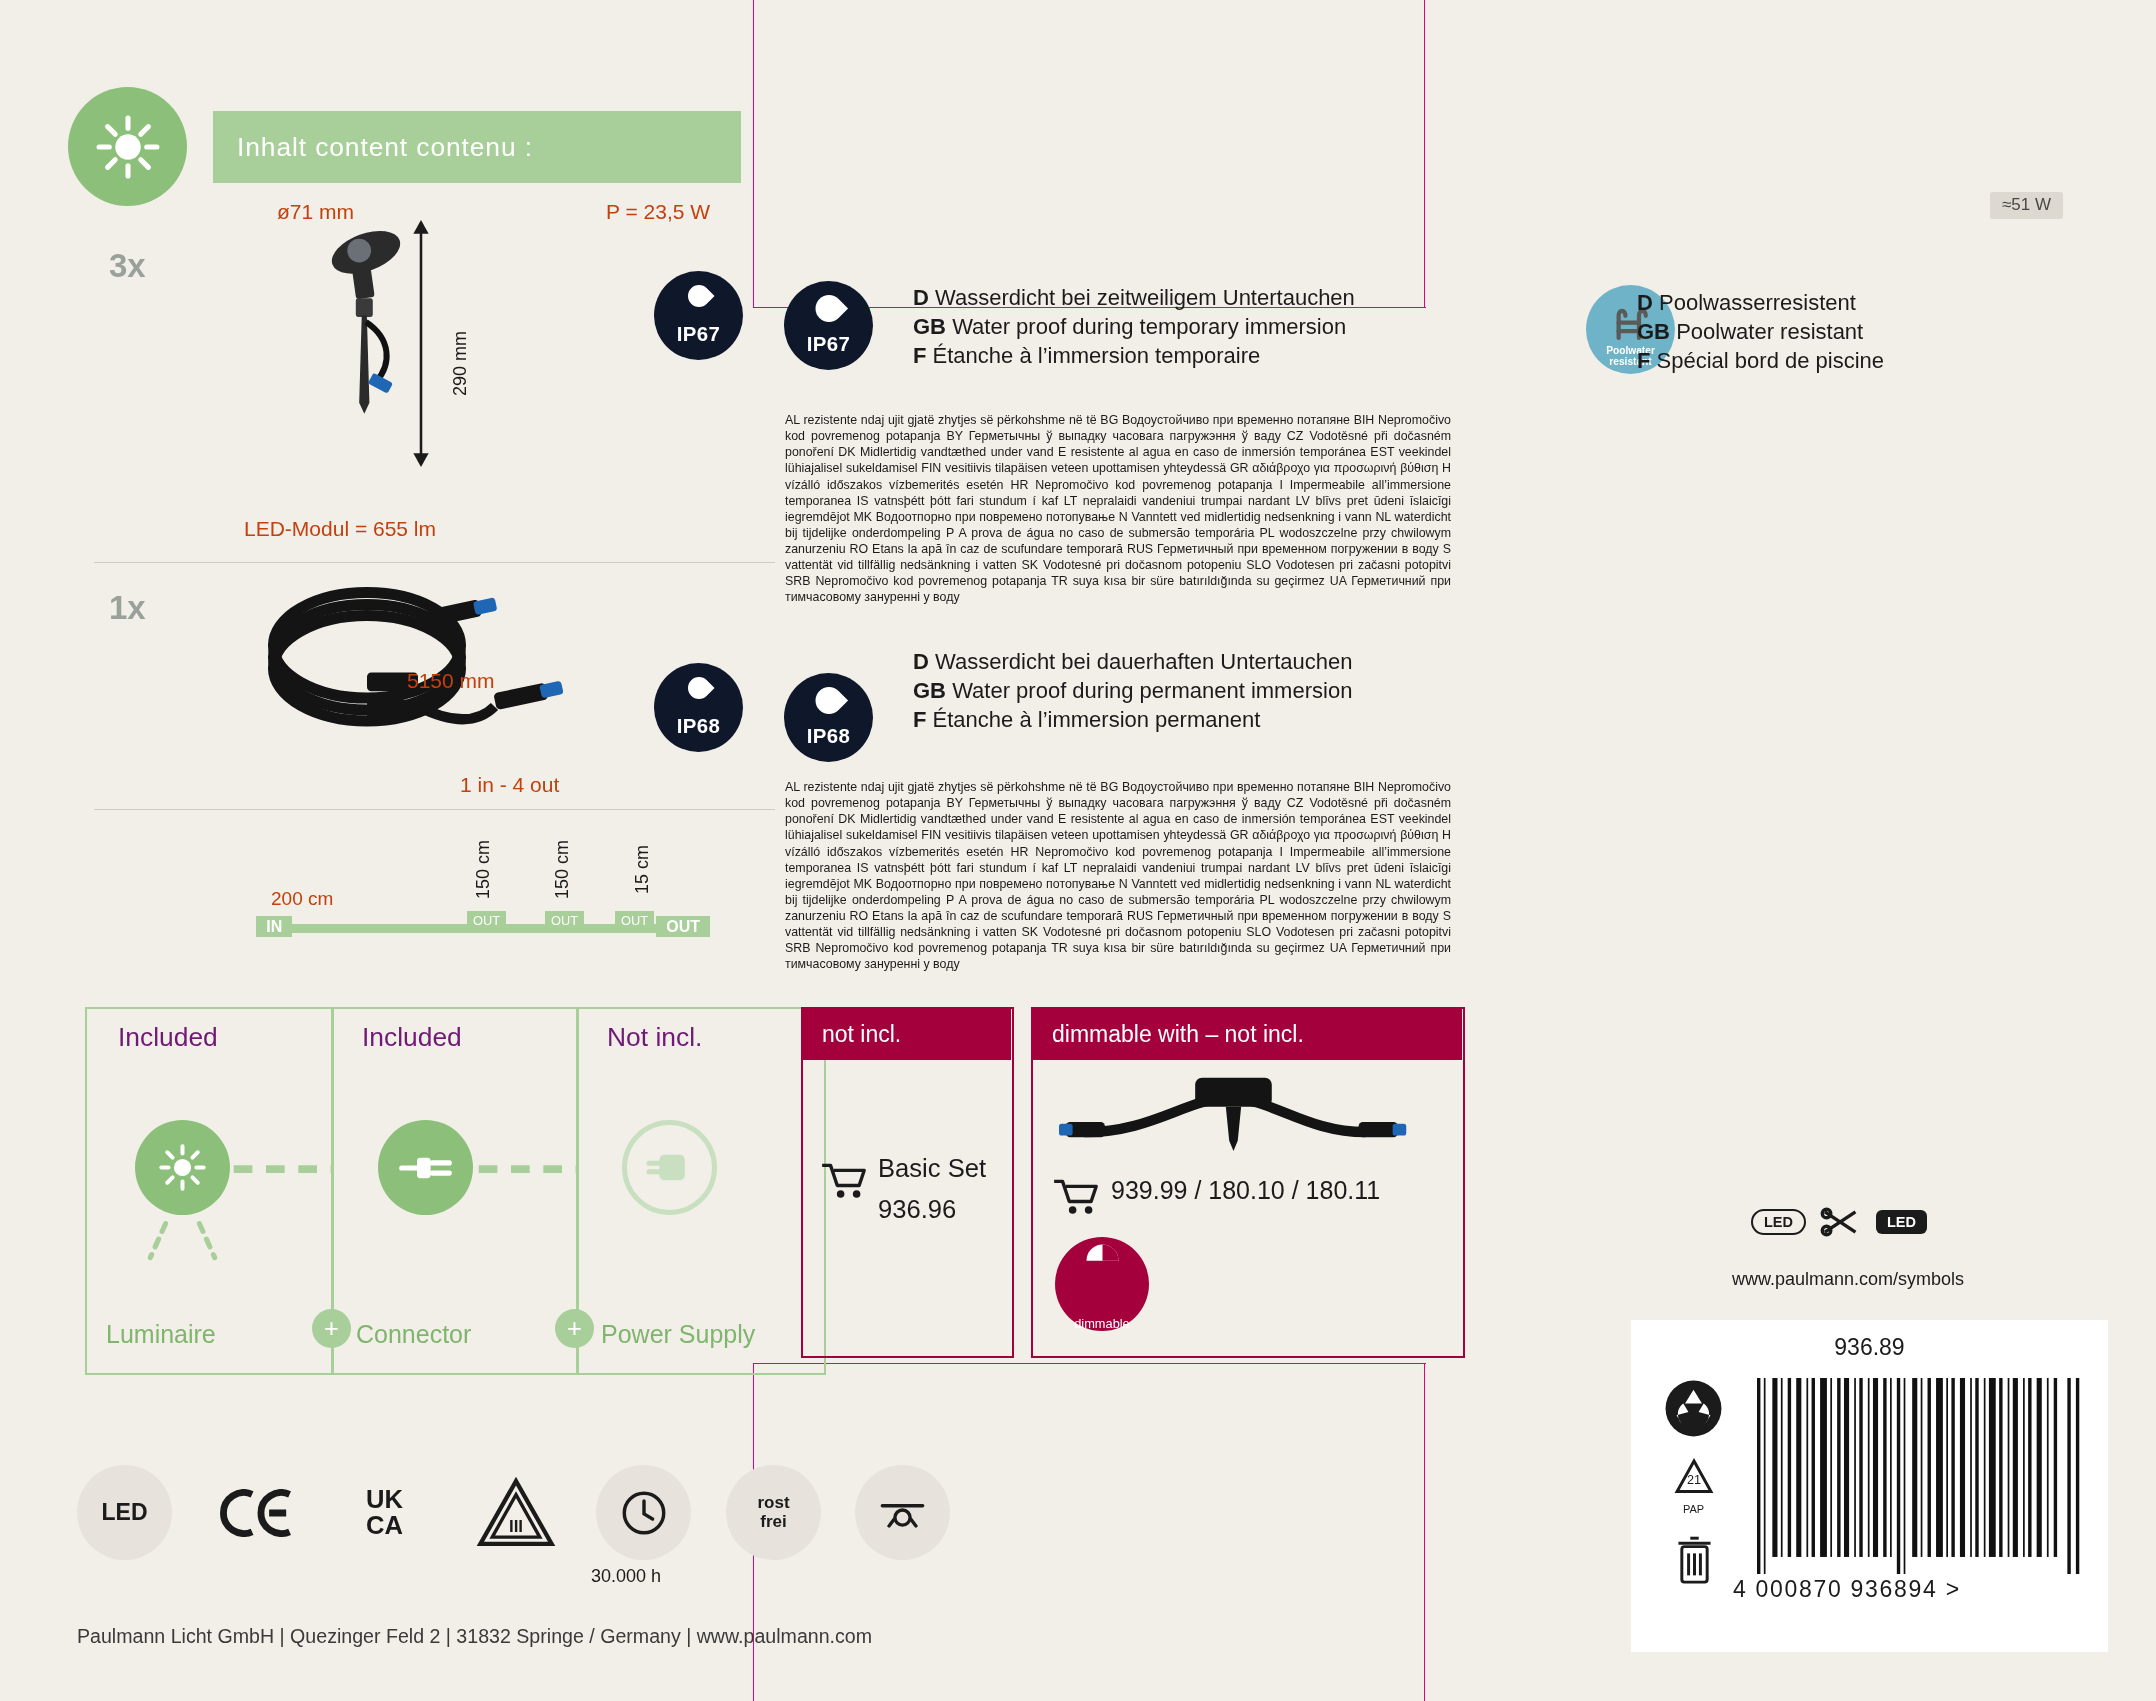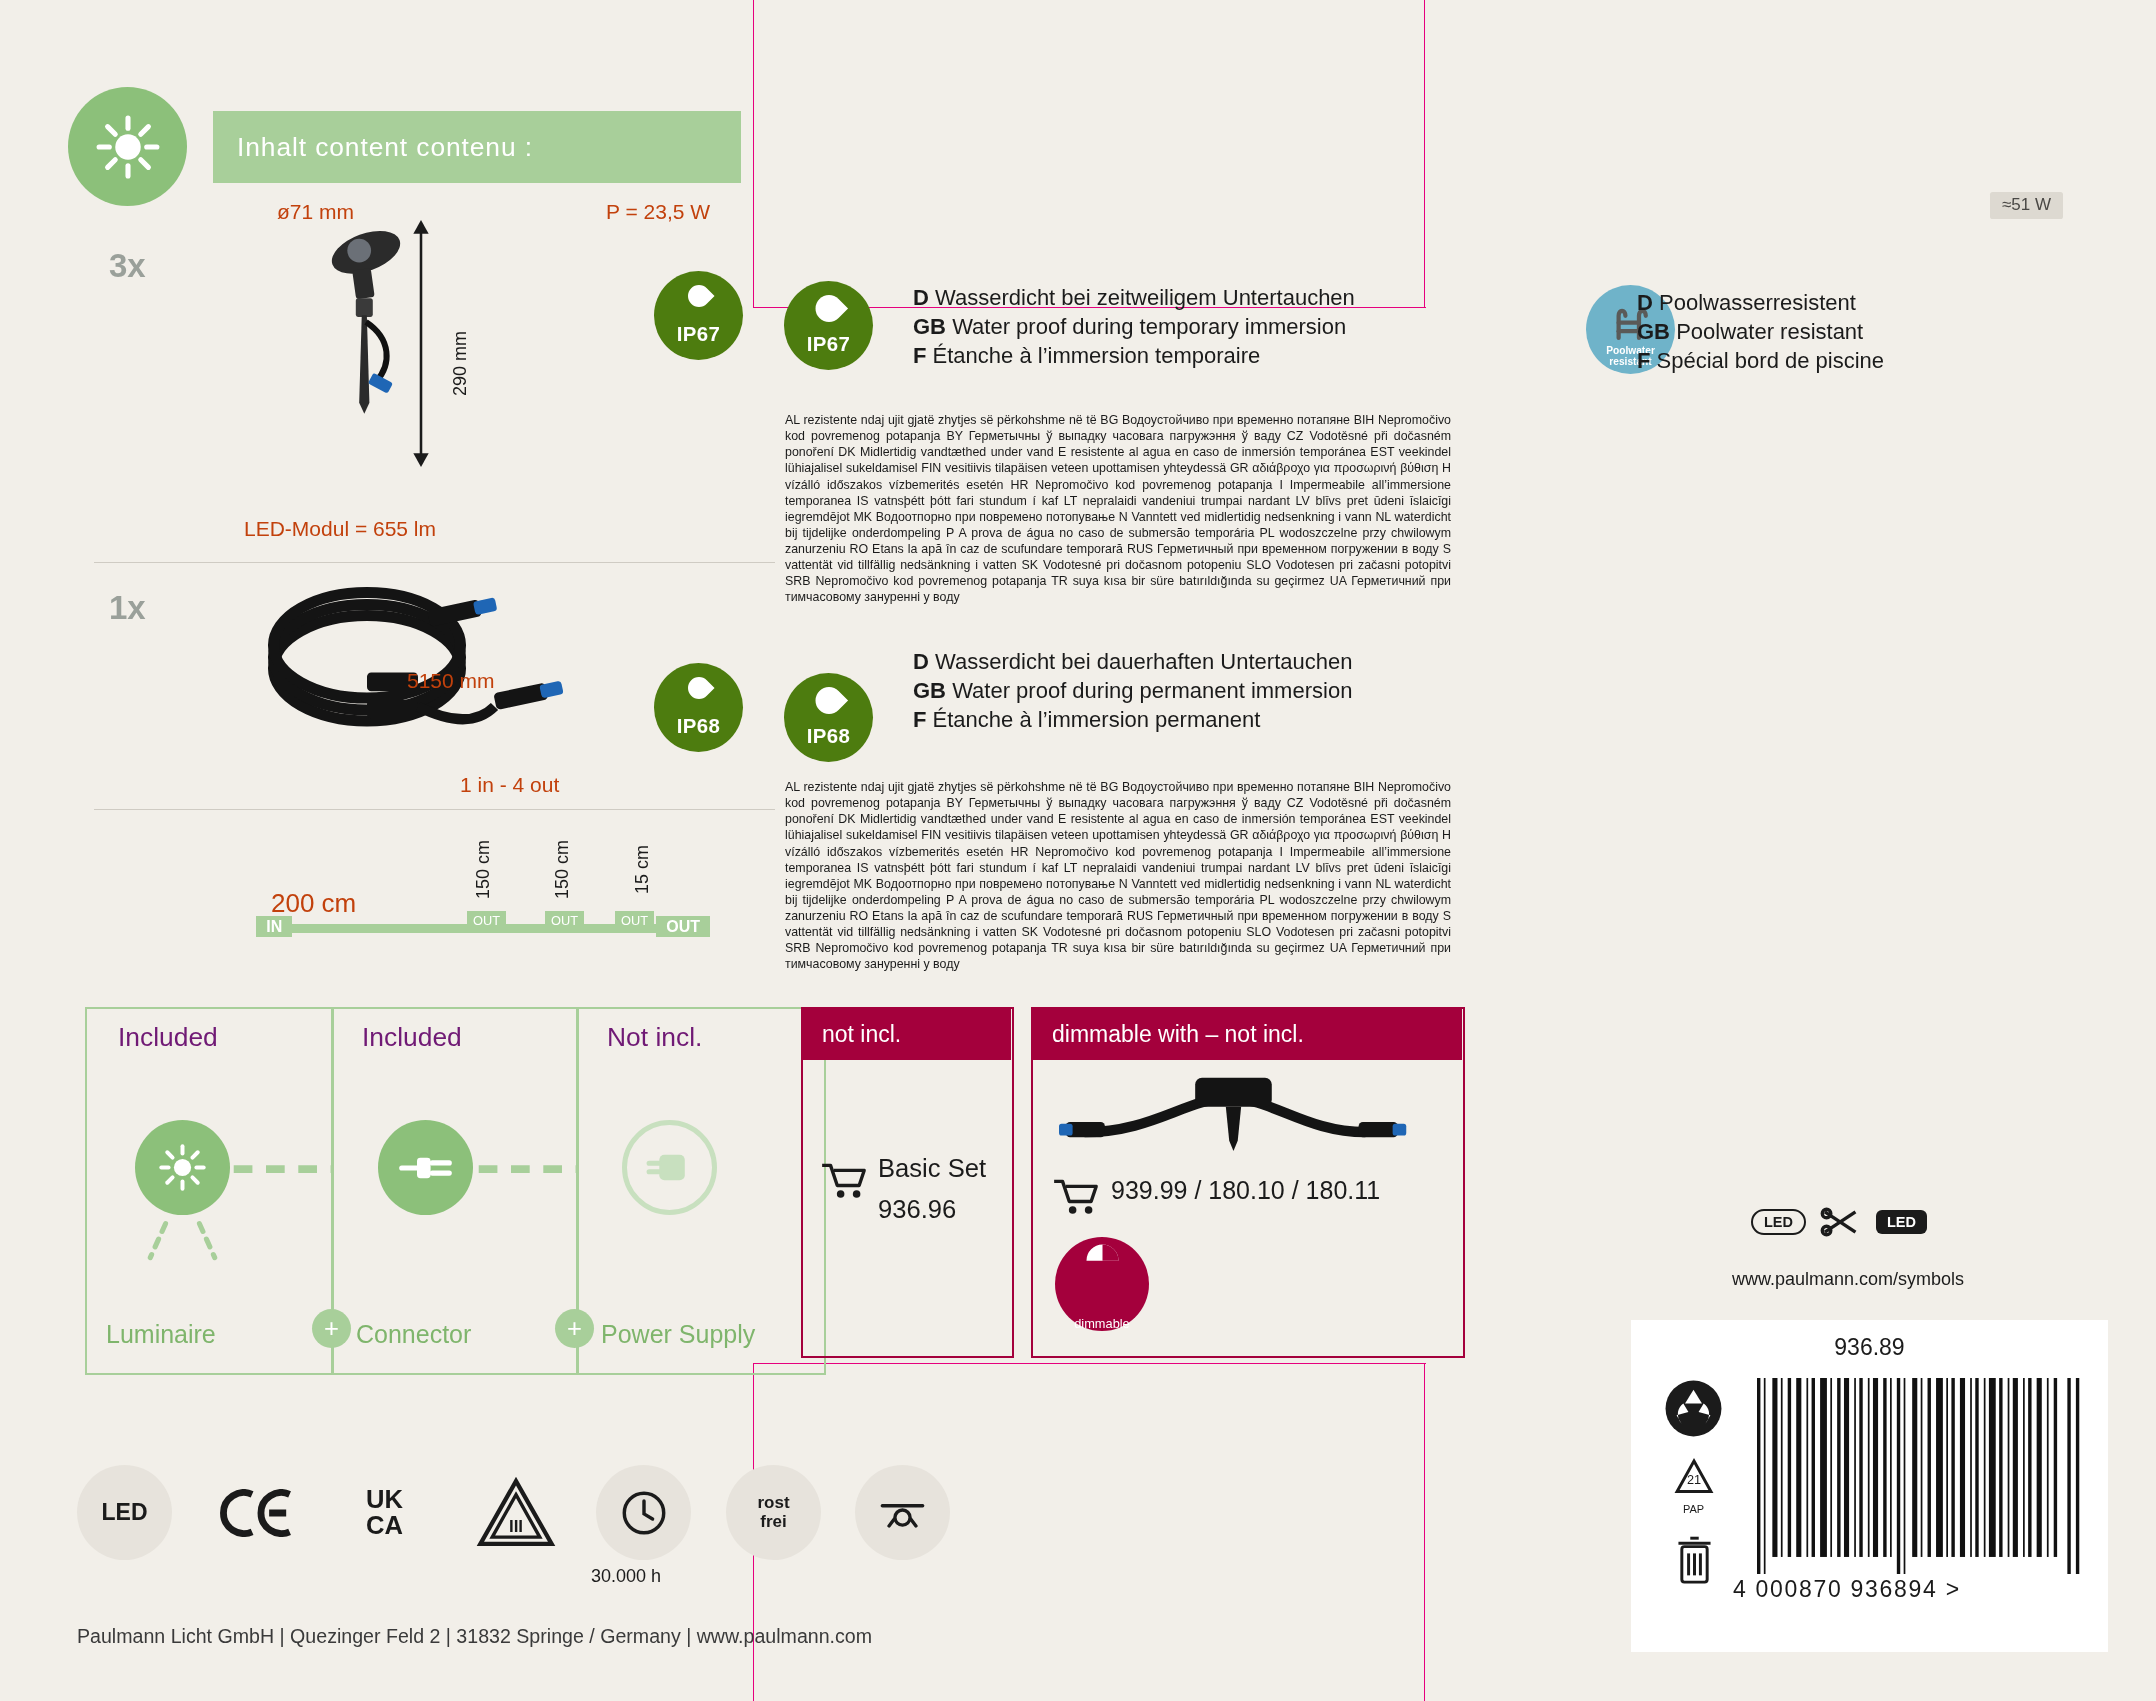--- a/index.html
+++ b/index.html
@@ -42,21 +42,21 @@
   .watt {
     position:absolute; right:94px; top:192px; background:#ddd9d1; color:#4a4845;
     font-size:17px; padding:3.4px 12px; border-radius:2.6px;
   }
   .qty { position:absolute; font-size:33px; font-weight:bold; color:#9aa09a; }
   .label { position:absolute; font-size:21px; color:#c2410c; }
   .rule { position:absolute; border-top:1.7px solid #cfcbc3; }
 
   .ip-badge {
     position:absolute; width:89px; height:89px; border-radius:50%;
-    background:#4d7c0f; color:#fff; display:flex; flex-direction:column;
+    background:#0f172a; color:#fff; display:flex; flex-direction:column;
     align-items:center; justify-content:center;
   }
   .ip-badge .t { font-size:20.4px; font-weight:bold; letter-spacing:0.4px; margin-top:1.7px;}
   .drop { width:29px; height:36px; position:relative; }
   .drop:before{
     content:""; position:absolute; left:50%; top:0; width:22px; height:22px;
     background:#fff; transform:translateX(-50%) rotate(45deg);
     border-radius:50% 0 50% 50%;
   }
   .drop-big:before{ width:27px; height:27px;}
@@ -209,21 +209,21 @@
 
   <div class="rule" style="left:94px; top:809px; width:681px;"></div>
 
   <div class="sch-line" style="left:256px; top:924px; width:409px;"></div>
   <div class="sch-tag" style="left:256px; top:916px;">IN</div>
   <div class="sch-tag" style="left:656px; top:916px;">OUT</div>
   <div class="sch-out" style="left:467px; top:911px;">OUT</div>
   <div class="sch-out" style="left:545px; top:911px;">OUT</div>
   <div class="sch-out" style="left:615px; top:911px;">OUT</div>
 
-  <div class="label" style="left:271px; top:888px; font-size:26px;">200 cm</div>
+  <div class="label" style="left:271px; top:888px; font-size:19px;">200 cm</div>
   <div class="vlabel" style="left:473px; top:899px; font-size:18px;">150 cm</div>
   <div class="vlabel" style="left:552px; top:899px; font-size:18px;">150 cm</div>
   <div class="vlabel" style="left:632px; top:894px; font-size:18px;">15 cm</div>
 
   <div class="inc-box">
     <div class="inc-divider" style="left:244px;"></div>
     <div class="inc-divider" style="left:489px;"></div>
     <div class="inc-head" style="left:0; width:244px;">Included</div>
     <div class="inc-head" style="left:244px; width:244px;">Included</div>
     <div class="inc-head" style="left:489px; width:250px;">Not incl.</div>

